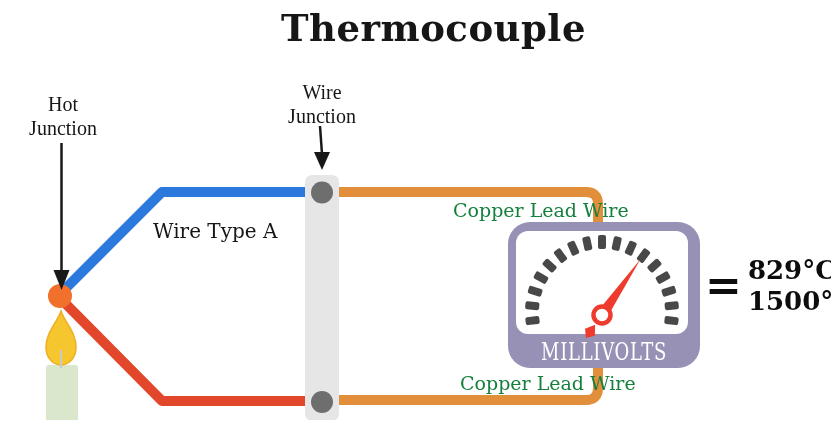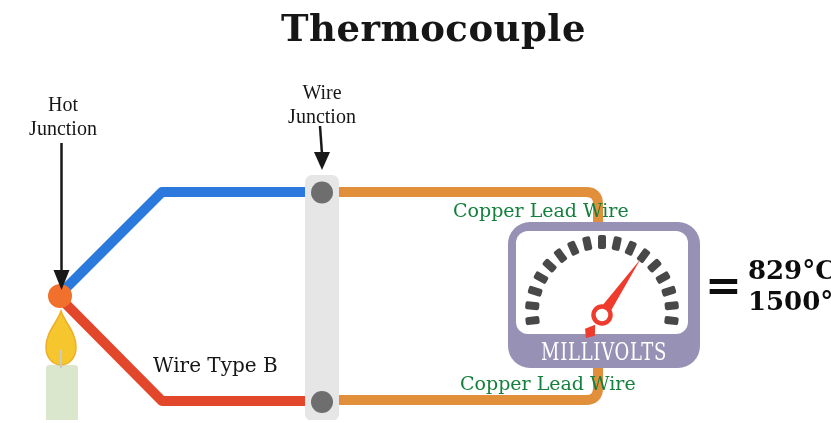--- a/index.html
+++ b/index.html
@@ -112,21 +112,21 @@
   <div class="abs pointer-label hot-label">
     <div>Hot</div>
     <div>Junction</div>
   </div>
 
   <div class="abs pointer-label cold-label">
     <div>Wire</div>
     <div>Junction</div>
   </div>
 
-  <div class="abs wire-label wire-b-label">Wire Type B</div>
+  <div class="abs wire-label wire-a-label">Wire Type A</div>
 
   <div class="abs copper-label copper-top">Copper Lead Wire</div>
   <div class="abs copper-label copper-bottom">Copper Lead Wire</div>
 
   <div class="abs millivolts">MILLIVOLTS</div>
 
   <div class="abs reading">
     <span class="eq">=</span>
     <span class="temps">
       <span>829°C/</span>

